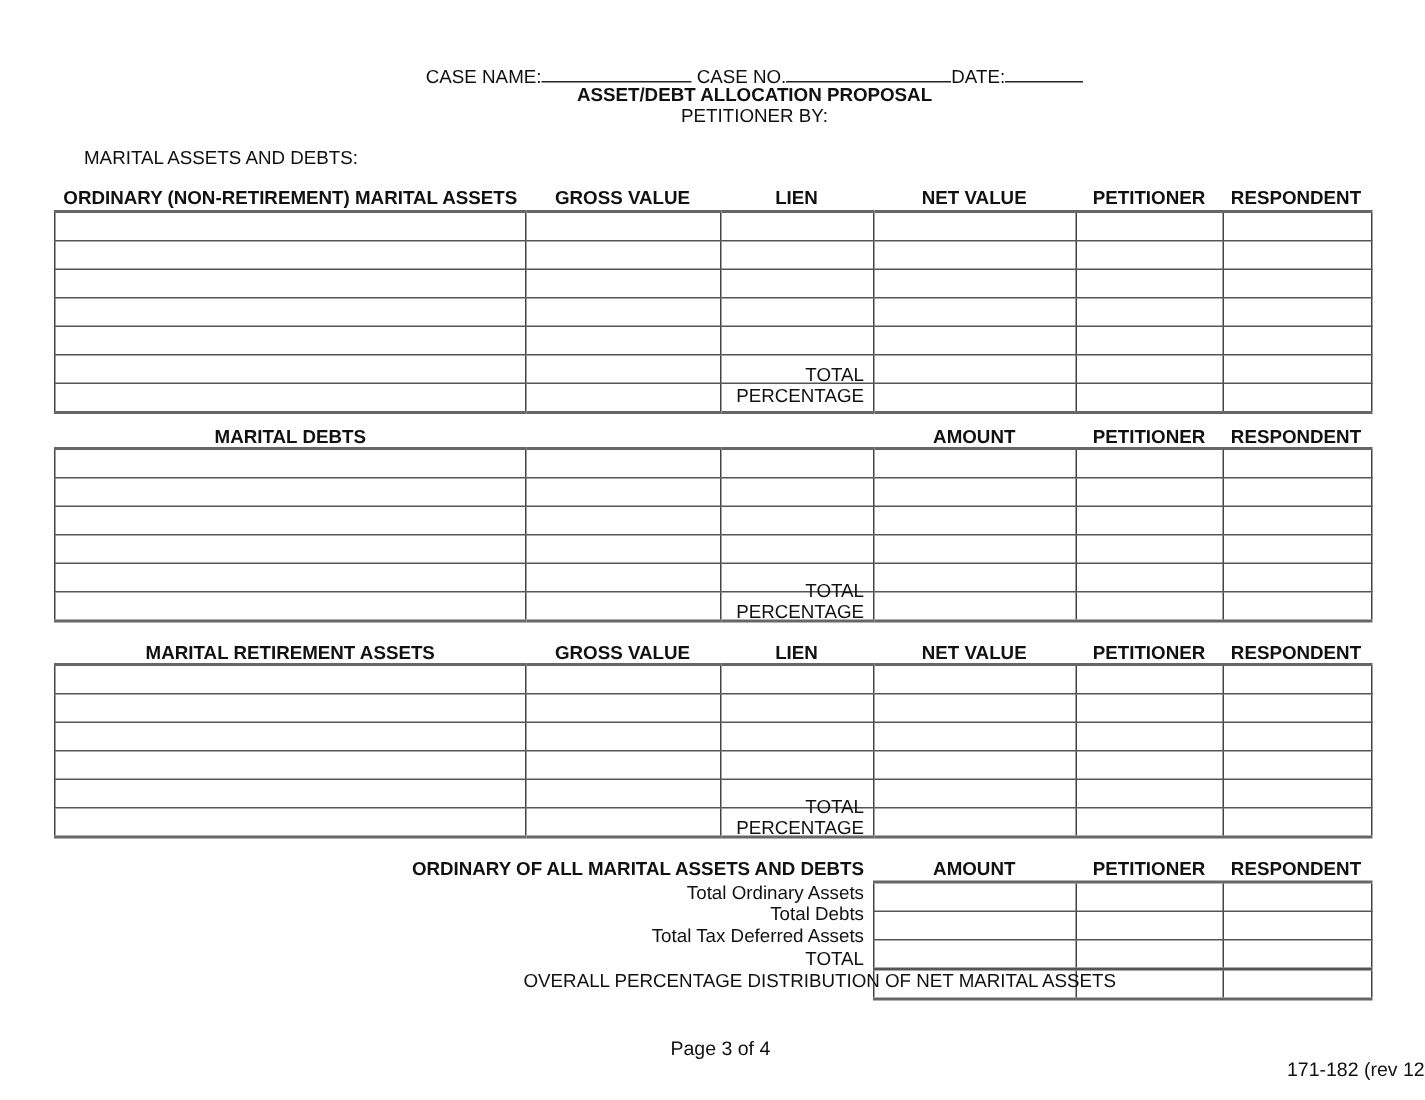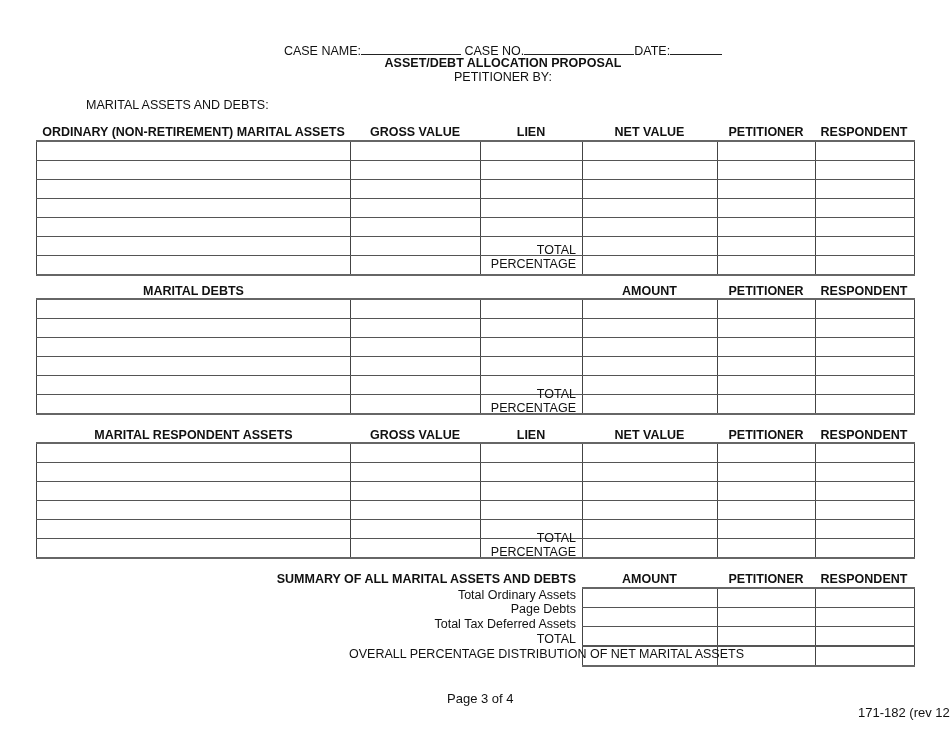--- a/index.html
+++ b/index.html
@@ -34,21 +34,21 @@
 </head>
 <body>
 
 <div class="abs reg hdr-line" style="top:42px;">
   <span>CASE NAME:</span><span class="blank" style="width:100px;"></span>
   <span>CASE NO.</span><span class="blank" style="width:110px;"></span><span>DATE:</span><span class="blank" style="width:52px;"></span>
 </div>
 <div class="abs reg hdr-line" style="top:56px;font-weight:bold;">ASSET/DEBT ALLOCATION PROPOSAL</div>
 <div class="abs reg hdr-line" style="top:70px;">PETITIONER BY:</div>
 
-<div class="abs reg" style="left:58px; top:98px;">MARITAL ASSETS AND DEBTS:</div>
+<div class="abs reg" style="left:28px; top:98px;">MARITAL ASSETS AND DEBTS:</div>
 
 <div class="abs bold colhdr" style="left:37px; width:313px; top:125px;">ORDINARY (NON-RETIREMENT) MARITAL ASSETS</div>
 <div class="abs bold colhdr" style="left:350px; width:130px; top:125px;">GROSS VALUE</div>
 <div class="abs bold colhdr" style="left:480px; width:102px; top:125px;">LIEN</div>
 <div class="abs bold colhdr" style="left:582px; width:135px; top:125px;">NET VALUE</div>
 <div class="abs bold colhdr" style="left:717px; width:98px; top:125px;">PETITIONER</div>
 <div class="abs bold colhdr" style="left:815px; width:98px; top:125px;">RESPONDENT</div>
 
 <table class="grid" style="left:36px; top:140px; width:878px;">
   <colgroup>
@@ -182,21 +182,21 @@
         <td><input style=""></td>
         <td><input style=""></td>
         <td><input style=""></td>
         <td><input style=""></td>
       </tr>
   </tbody>
 </table>
 <div class="abs reg rlabel" style="right:374px; top:387px;">TOTAL</div>
 <div class="abs reg rlabel" style="right:374px; top:401px;">PERCENTAGE</div>
 
-<div class="abs bold colhdr" style="left:37px; width:313px; top:428px;">MARITAL RESPONDENT ASSETS</div>
+<div class="abs bold colhdr" style="left:37px; width:313px; top:428px;">MARITAL RETIREMENT ASSETS</div>
 <div class="abs bold colhdr" style="left:350px; width:130px; top:428px;">GROSS VALUE</div>
 <div class="abs bold colhdr" style="left:480px; width:102px; top:428px;">LIEN</div>
 <div class="abs bold colhdr" style="left:582px; width:135px; top:428px;">NET VALUE</div>
 <div class="abs bold colhdr" style="left:717px; width:98px; top:428px;">PETITIONER</div>
 <div class="abs bold colhdr" style="left:815px; width:98px; top:428px;">RESPONDENT</div>
 
 <table class="grid" style="left:36px; top:442px; width:878px;">
   <colgroup>
       <col style="width:314px">
       <col style="width:130px">
@@ -252,27 +252,27 @@
         <td><input style=""></td>
         <td><input style=""></td>
         <td><input style=""></td>
         <td><input style=""></td>
       </tr>
   </tbody>
 </table>
 <div class="abs reg rlabel" style="right:374px; top:531px;">TOTAL</div>
 <div class="abs reg rlabel" style="right:374px; top:545px;">PERCENTAGE</div>
 
-<div class="abs bold rlabel" style="right:374px; top:572px;">SUMMARY OF ALL MARITAL ASSETS AND DEBTS</div>
+<div class="abs bold rlabel" style="right:374px; top:572px;">ORDINARY OF ALL MARITAL ASSETS AND DEBTS</div>
 <div class="abs bold colhdr" style="left:582px; width:135px; top:572px;">AMOUNT</div>
 <div class="abs bold colhdr" style="left:717px; width:98px; top:572px;">PETITIONER</div>
 <div class="abs bold colhdr" style="left:815px; width:98px; top:572px;">RESPONDENT</div>
 
 <div class="abs reg rlabel" style="right:374px; top:588px;">Total Ordinary Assets</div>
-<div class="abs reg rlabel" style="right:374px; top:602px;">Page Debts</div>
+<div class="abs reg rlabel" style="right:374px; top:602px;">Total Debts</div>
 <div class="abs reg rlabel" style="right:374px; top:617px;">Total Tax Deferred Assets</div>
 <div class="abs reg rlabel" style="right:374px; top:632px;">TOTAL</div>
 
 <table class="grid" style="left:582px; top:587px; width:332px;">
   <colgroup>
       <col style="width:135px">
       <col style="width:98px">
       <col style="width:99px">
     </colgroup>
   <tbody>

